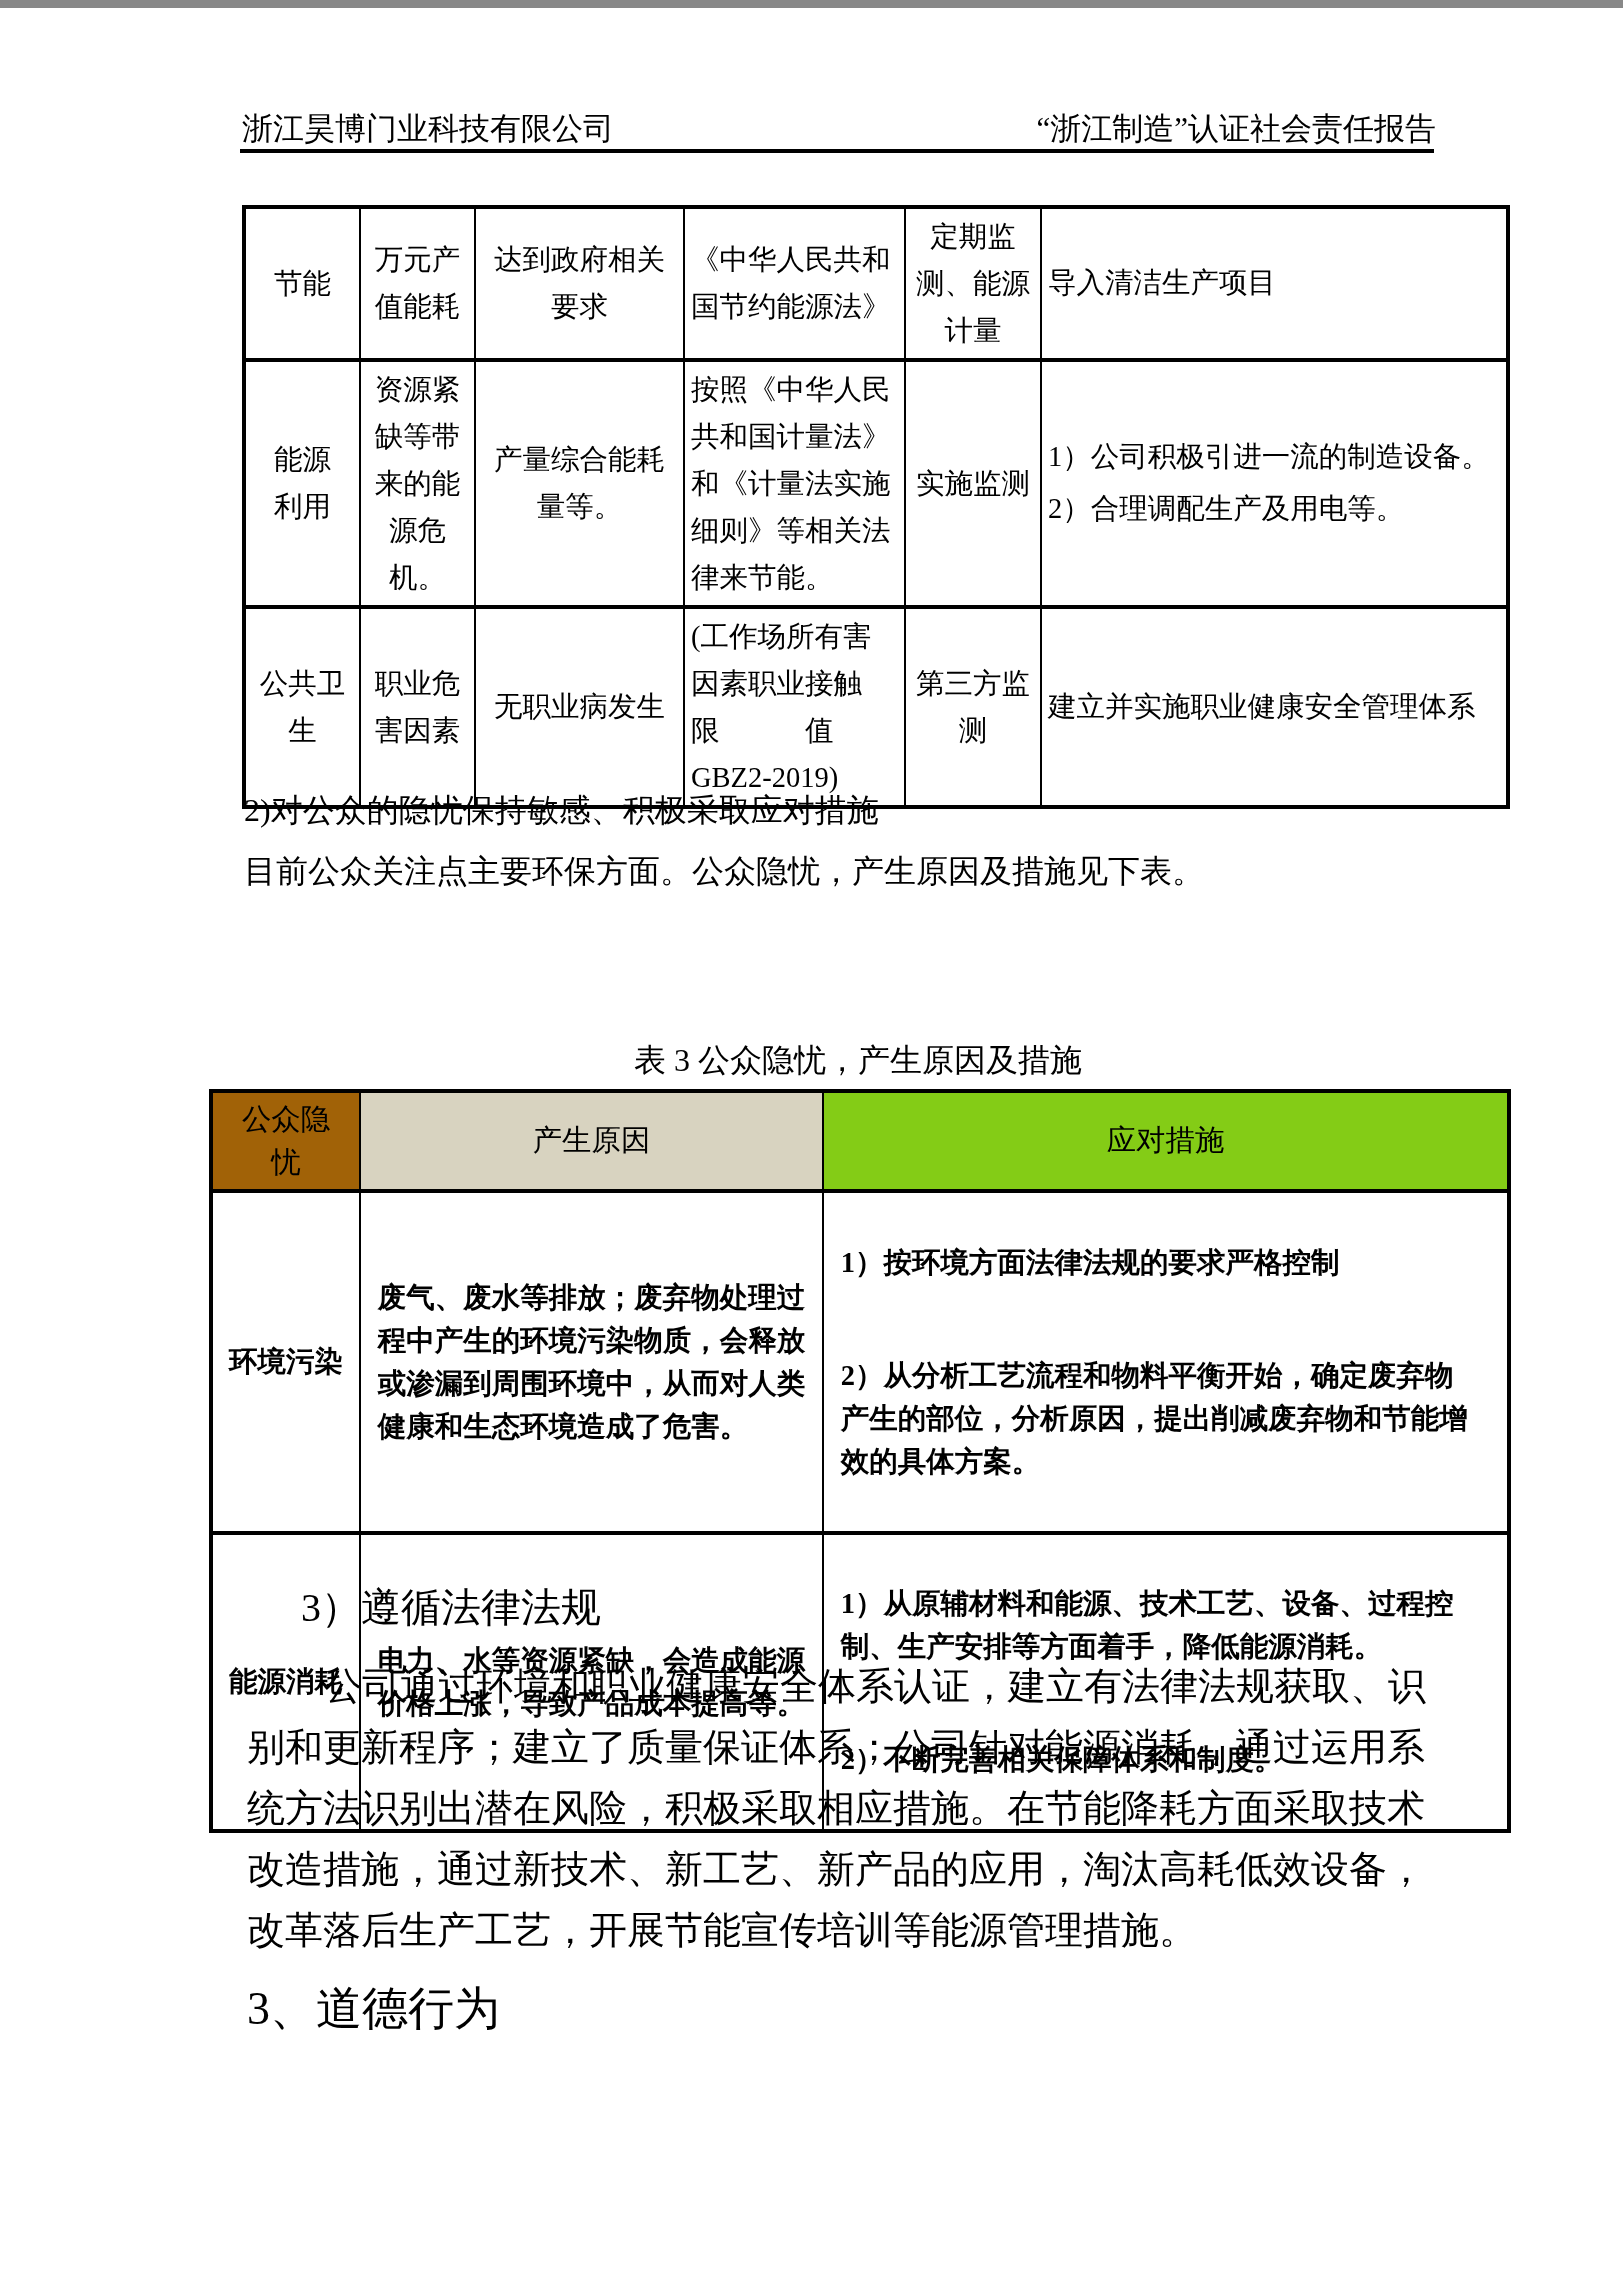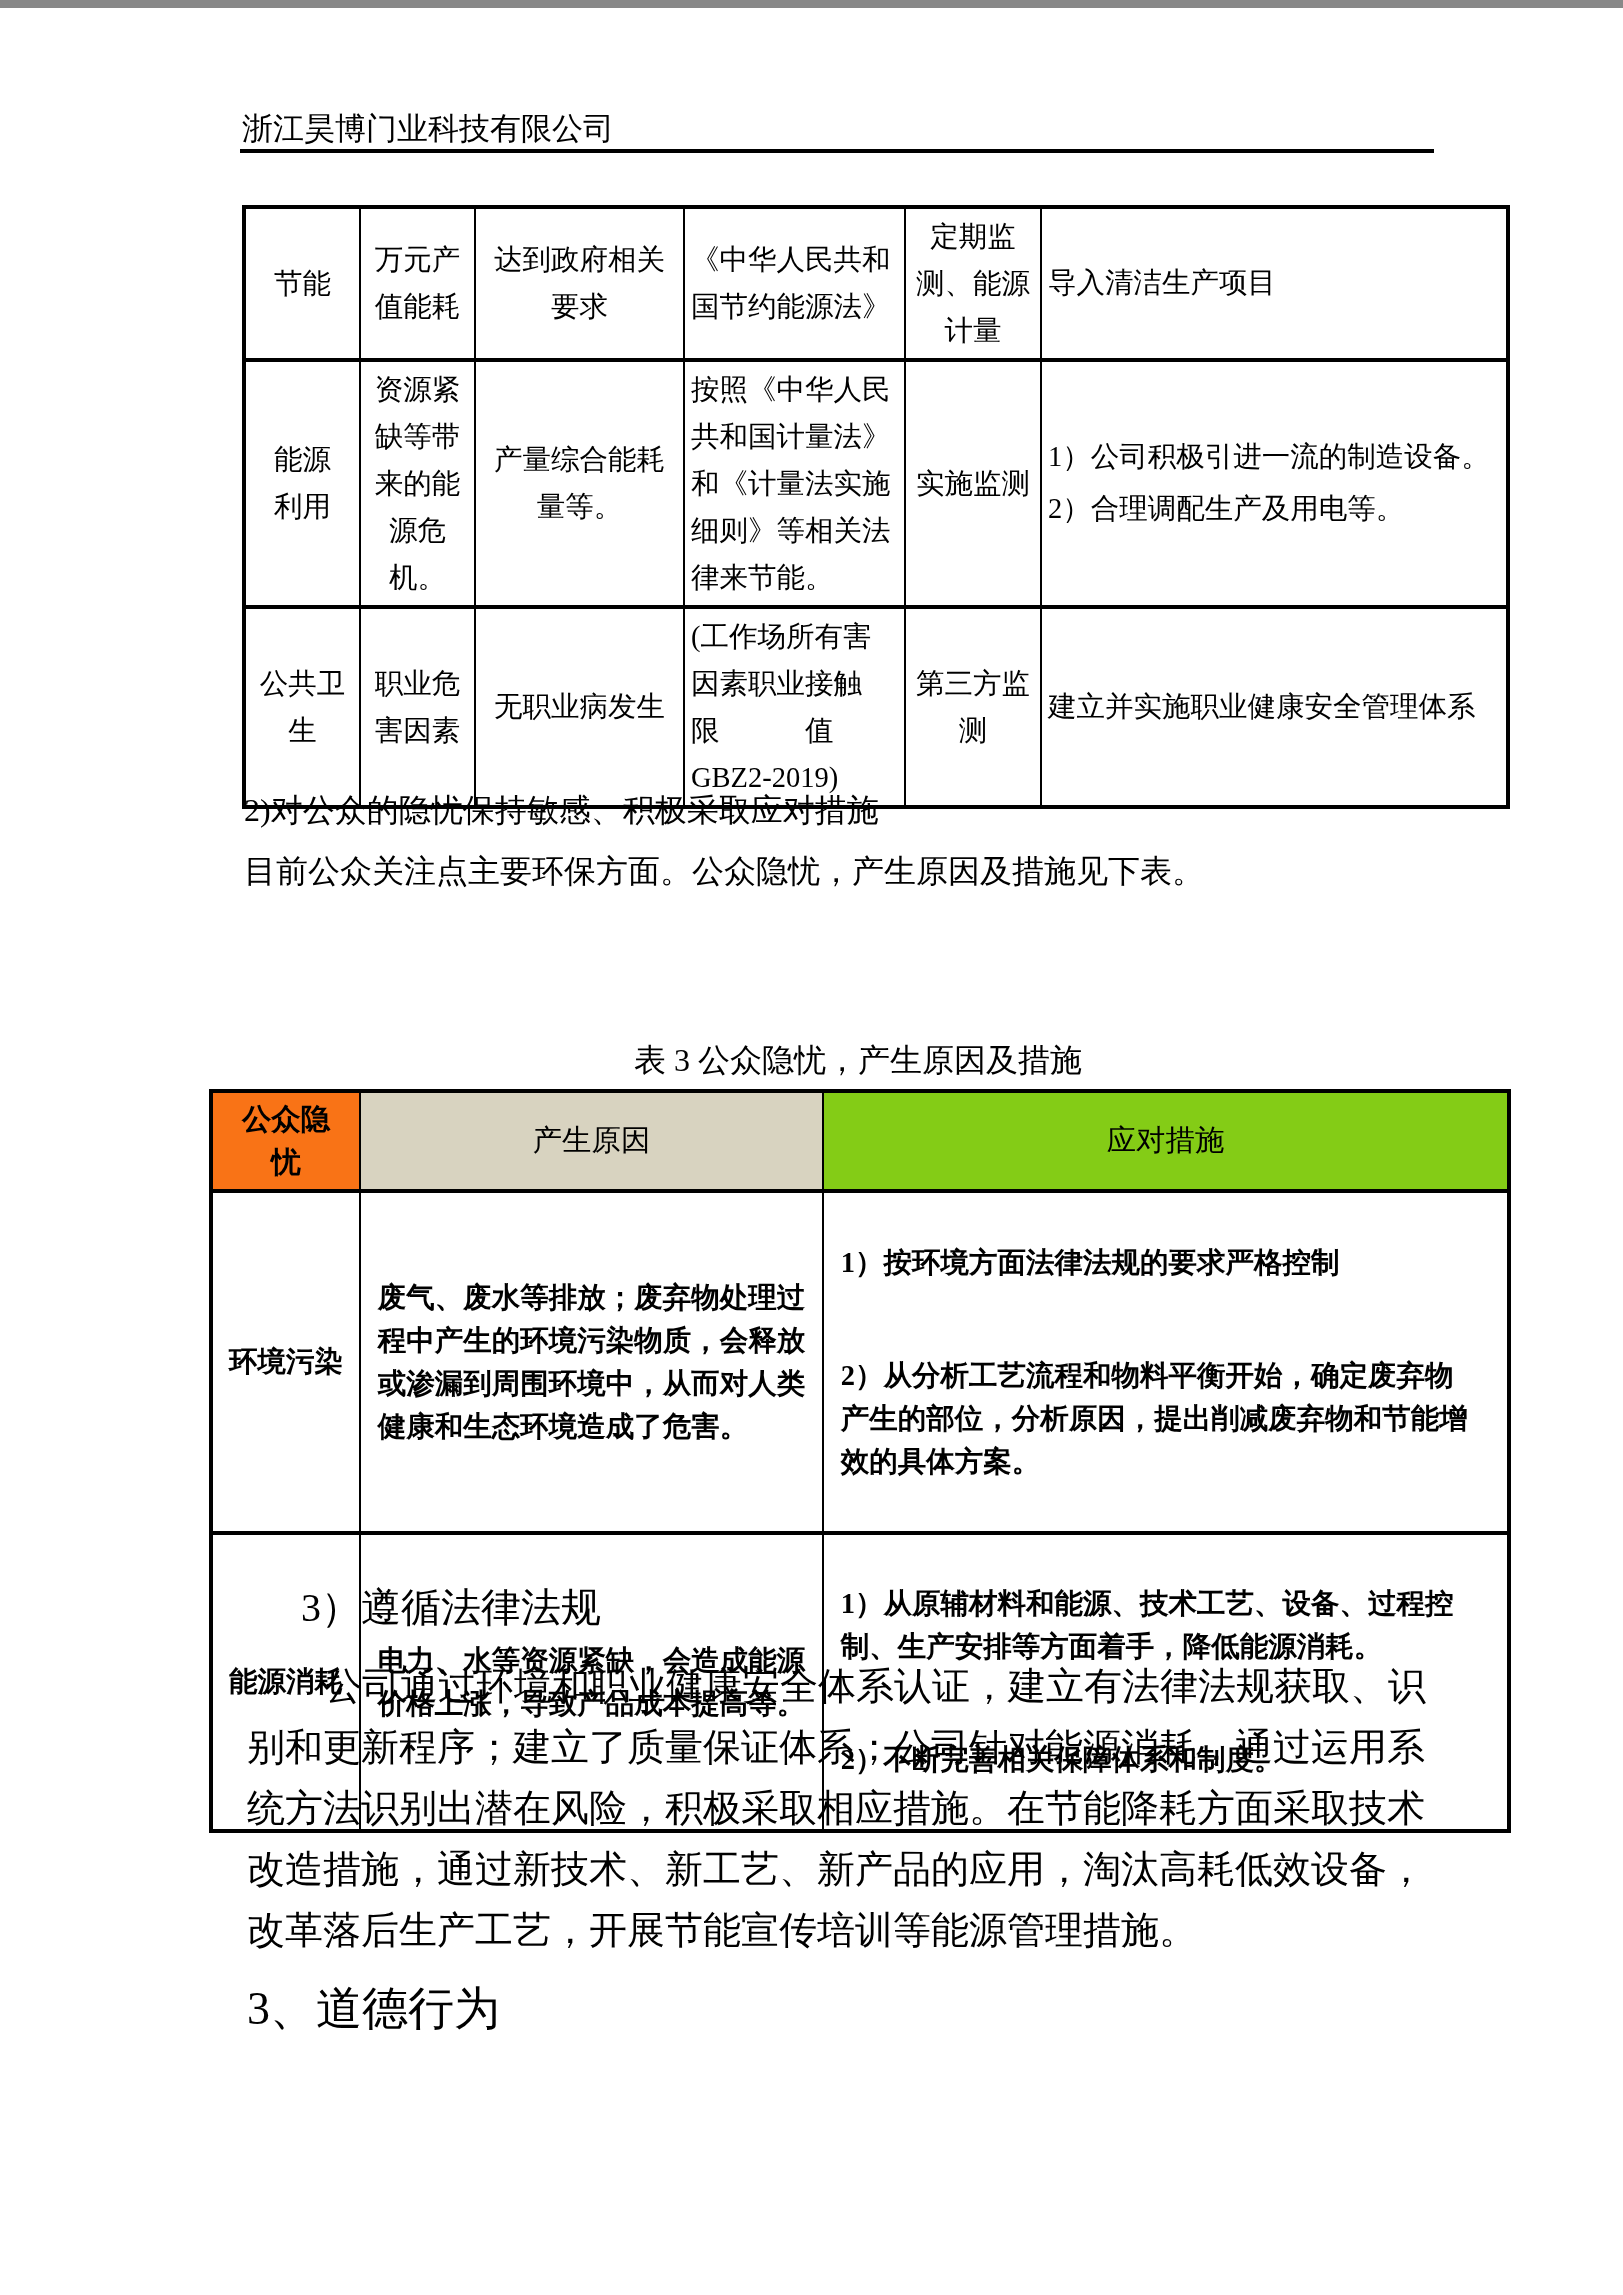--- a/index.html
+++ b/index.html
@@ -74,20 +74,21 @@
     font-size:46px;line-height:53px;white-space:nowrap;
   }
 </style>
 </head>
 <body>
 
 <div class="page">
 
   <div class="hdr">
     <span>浙江昊博门业科技有限公司</span>
+    <span>“浙江制造”认证社会责任报告</span>
   </div>
   <div class="hdr-rule"></div>
 
   <table class="t1">
     <colgroup>
       <col style="width:116px">
         <col style="width:115px">
         <col style="width:209px">
       <col style="width:221px">
         <col style="width:136px">
@@ -150,21 +151,21 @@
   <div class="t3-title">表 3 公众隐忧，产生原因及措施</div>
 
   <table class="t3">
     <colgroup>
       <col style="width:149px">
         <col style="width:463px">
         <col style="width:686px">
     </colgroup>
     <tbody>
       <tr style="height:69px">
-        <th class="hd" style="background: #f97316; font-weight: bold;">公众隐忧</th>
+        <th class="hd" style="background: #a16207;">公众隐忧</th>
         <th class="hd" style="background: rgb(216, 211, 192);">产生原因</th>
         <th class="hd" style="background: #84cc16;">应对措施</th>
       </tr>
       <tr style="height:223px">
         <td class="c-center">环境污染</td>
         <td class="c-left">废气、废水等排放；废弃物处理过
 程中产生的环境污染物质，会释放
 或渗漏到周围环境中，从而对人类
 健康和生态环境造成了危害。</td>
         <td class="c-left">

